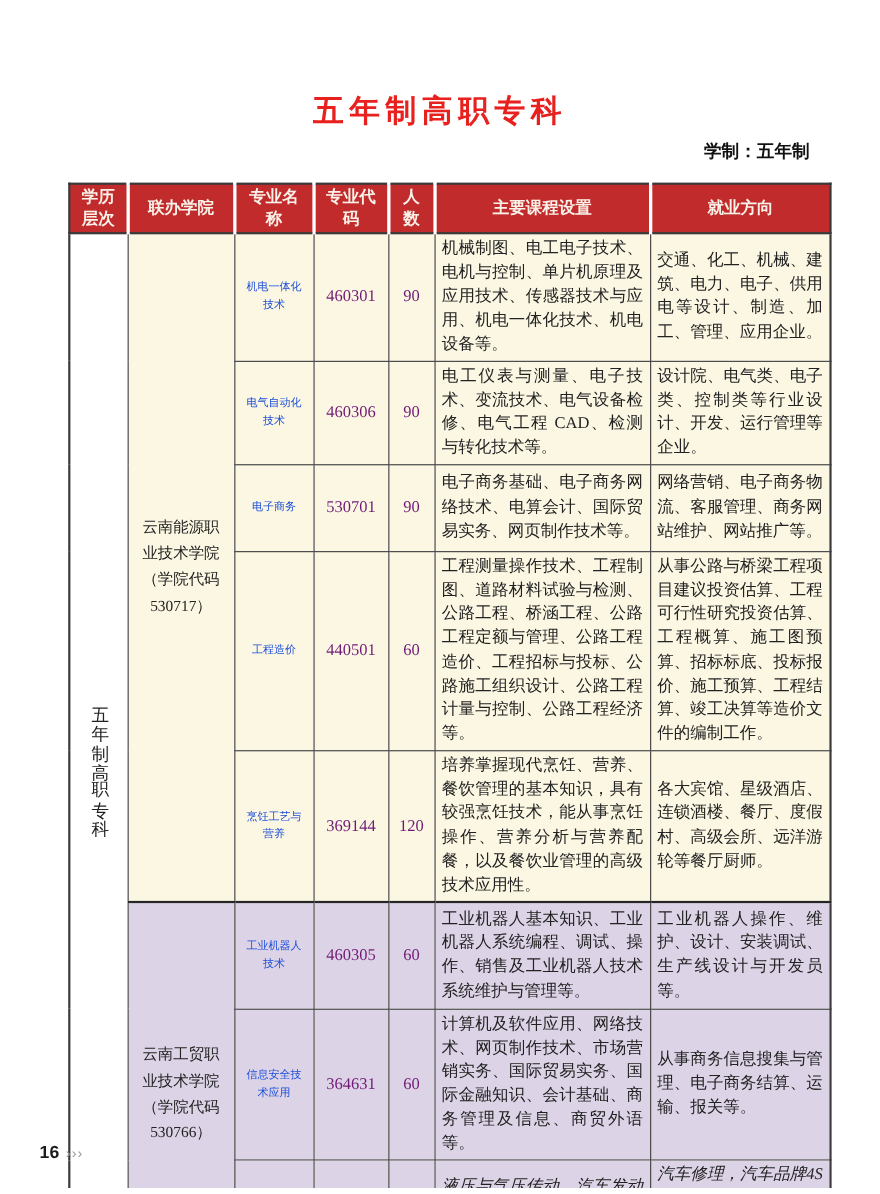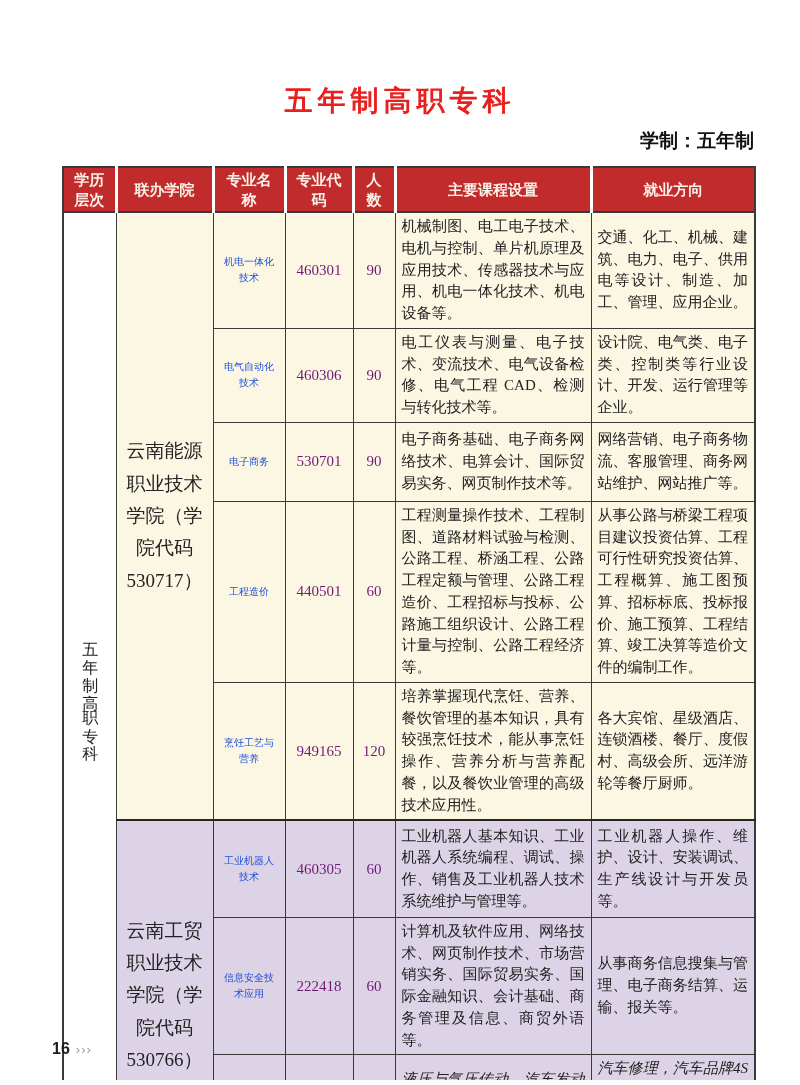--- a/index.html
+++ b/index.html
@@ -35,21 +35,21 @@
     color: #111;
     white-space: nowrap;
   }
   .subtitle-left .note { font-size: 13px; }
   .subtitle-right {
     position: absolute;
     top: 128px;
     left: 640px;
     font-family: "Liberation Sans", sans-serif;
     font-weight: bold;
-    font-size: 19px;
+    font-size: 16px;
     color: #111;
     white-space: nowrap;
   }
   table.programs {
     position: absolute;
     top: 166px;
     left: 62px;
     width: 692px;
     border-collapse: collapse;
     table-layout: fixed;
@@ -88,21 +88,21 @@
   .vert {
     display: inline-block;
     writing-mode: vertical-rl;
     text-orientation: upright;
     font-size: 16px;
     letter-spacing: 17px;
     color: #222;
   }
   td.college-cell {
     text-align: center;
-    font-size: 19px;
+    font-size: 14px;
     line-height: 1.7;
     padding: 4px 7px;
     color: #222;
   }
   td.major-cell {
     text-align: center;
     font-size: 10px;
     line-height: 1.6;
     padding: 2px 6px;
     color: #1d4ed8;
@@ -123,21 +123,21 @@
   tr.h2 { height: 76px; }
   tr.h3 { height: 79px; }
   tr.h4 { height: 148px; }
   tr.h5 { height: 111px; }
   tr.h6 { height: 97px; }
   tr.h7 { height: 104px; }
   tr.h8 { height: 97px; font-style: italic; }
   .page-footer {
     position: absolute;
     top: 1040px;
-    left: 52px;
+    left: 36px;
     font-family: "Liberation Sans", sans-serif;
     font-size: 16px;
     font-weight: bold;
     color: #1c1c1c;
   }
   .page-footer .marker {
     font-weight: normal;
     color: #9a9a9a;
     font-size: 13px;
     letter-spacing: 1px;
@@ -201,36 +201,36 @@
       </tr>
       <tr class="sec1 h4">
         <td class="major-cell">工程造价</td>
         <td class="code-cell">440501</td>
         <td class="count-cell">60</td>
         <td class="text-cell">工程测量操作技术、工程制图、道路材料试验与检测、公路工程、桥涵工程、公路工程定额与管理、公路工程造价、工程招标与投标、公路施工组织设计、公路工程计量与控制、公路工程经济等。</td>
         <td class="text-cell">从事公路与桥梁工程项目建议投资估算、工程可行性研究投资估算、工程概算、施工图预算、招标标底、投标报价、施工预算、工程结算、竣工决算等造价文件的编制工作。</td>
       </tr>
       <tr class="sec1 h5">
         <td class="major-cell">烹饪工艺与营养</td>
-        <td class="code-cell">949165</td>
+        <td class="code-cell">369144</td>
         <td class="count-cell">120</td>
         <td class="text-cell">培养掌握现代烹饪、营养、餐饮管理的基本知识，具有较强烹饪技术，能从事烹饪操作、营养分析与营养配餐，以及餐饮业管理的高级技术应用性。</td>
         <td class="text-cell">各大宾馆、星级酒店、连锁酒楼、餐厅、度假村、高级会所、远洋游轮等餐厅厨师。</td>
       </tr>
       <tr class="sec2 sec2-start h6">
         <td class="college-cell" rowspan="3">云南工贸职业技术学院（学院代码 530766）</td>
         <td class="major-cell">工业机器人技术</td>
         <td class="code-cell">460305</td>
         <td class="count-cell">60</td>
         <td class="text-cell">工业机器人基本知识、工业机器人系统编程、调试、操作、销售及工业机器人技术系统维护与管理等。</td>
         <td class="text-cell">工业机器人操作、维护、设计、安装调试、生产线设计与开发员等。</td>
       </tr>
       <tr class="sec2 h7">
         <td class="major-cell">信息安全技术应用</td>
-        <td class="code-cell">222418</td>
+        <td class="code-cell">364631</td>
         <td class="count-cell">60</td>
         <td class="text-cell">计算机及软件应用、网络技术、网页制作技术、市场营销实务、国际贸易实务、国际金融知识、会计基础、商务管理及信息、商贸外语等。</td>
         <td class="text-cell">从事商务信息搜集与管理、电子商务结算、运输、报关等。</td>
       </tr>
       <tr class="sec2 h8">
         <td class="major-cell">汽车检测与维修技术</td>
         <td class="code-cell">500211</td>
         <td class="count-cell">220</td>
         <td class="text-cell">液压与气压传动、汽车发动机与底盘构造及维修、汽车电气设备原理与维修、汽车维护与保养等。</td>
         <td class="text-cell">汽车修理，汽车品牌4S店，汽车、工程机械、摩托车、农用动力机械等制造、加工与销售企业。</td>

